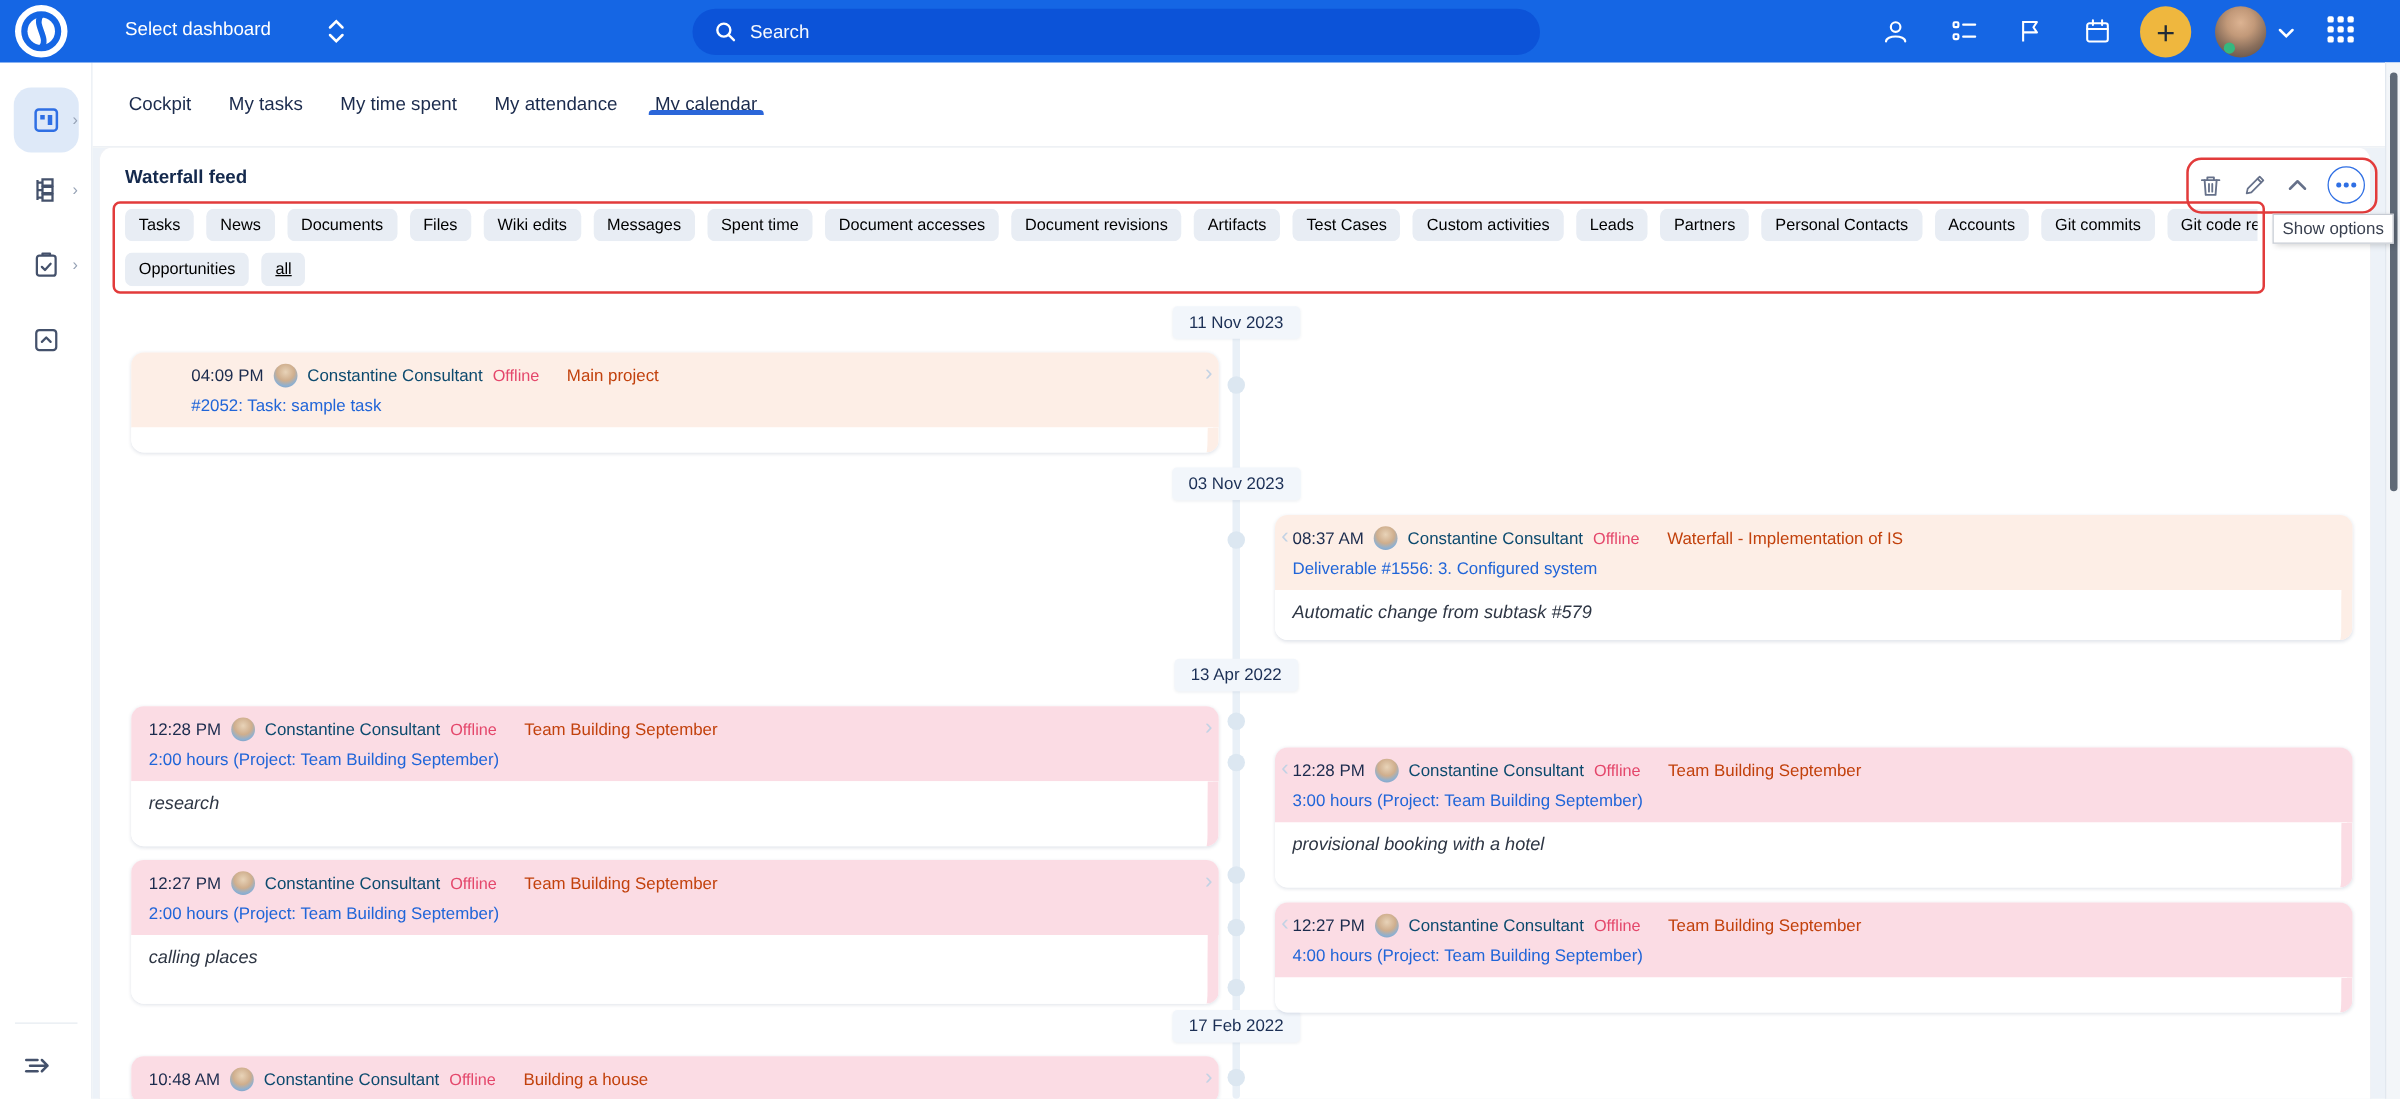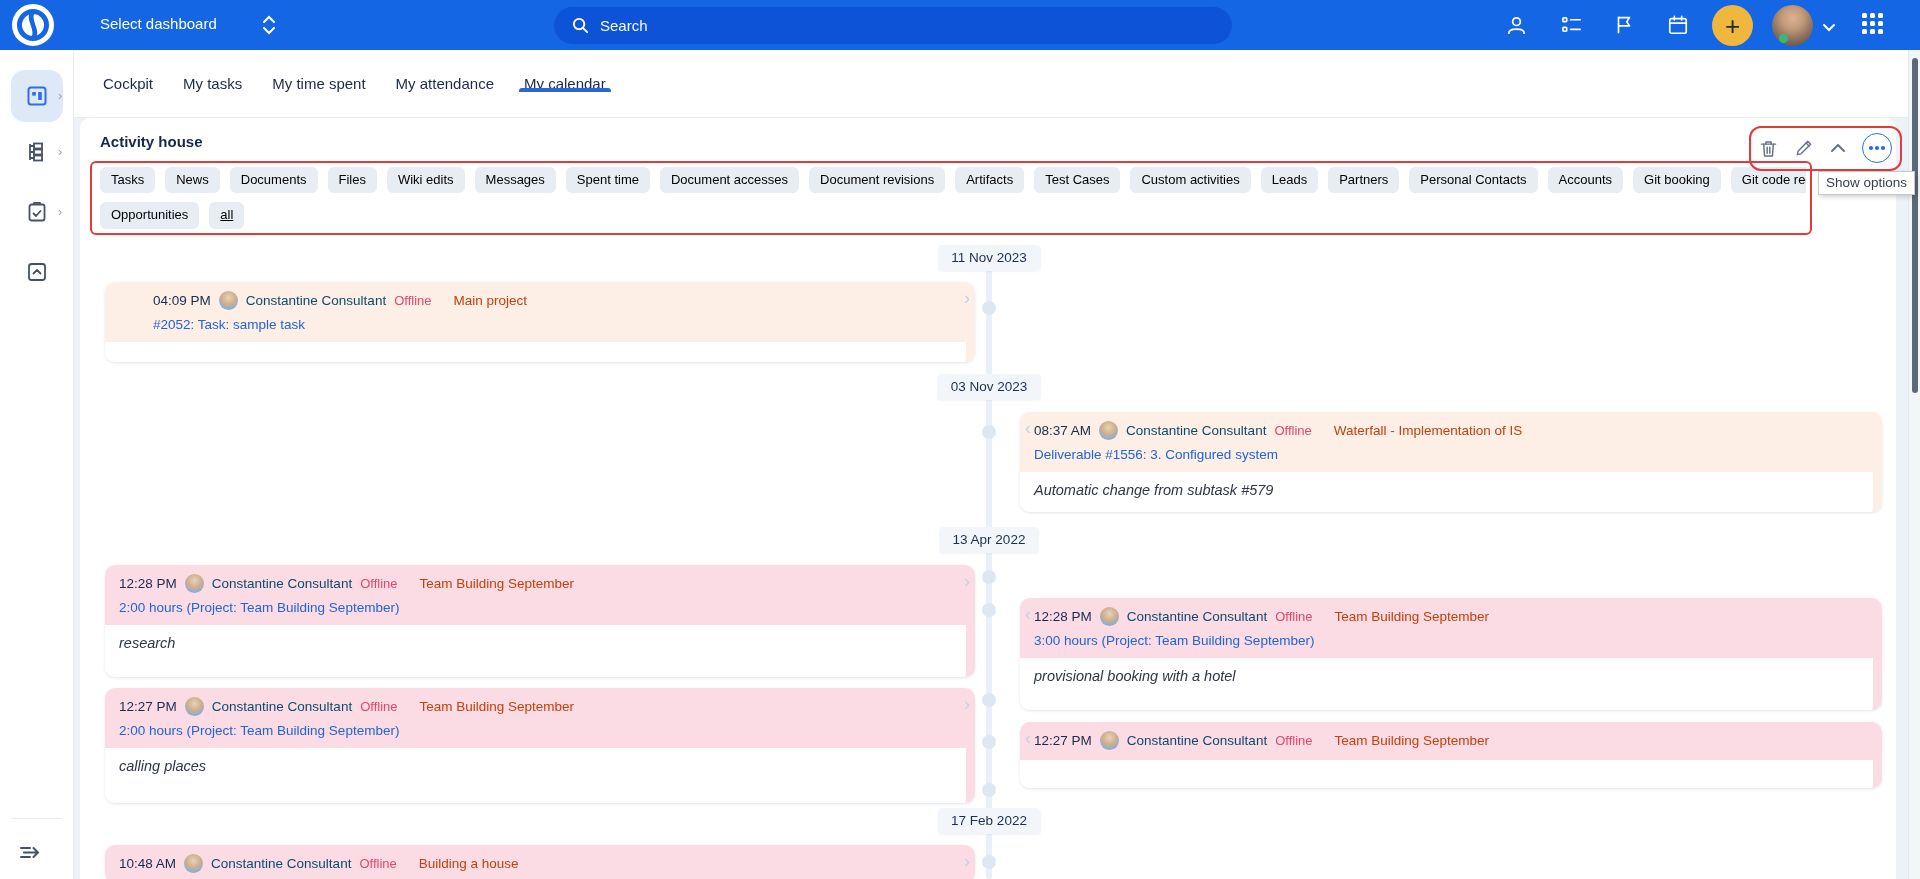--- a/index.html
+++ b/index.html
@@ -206,21 +206,21 @@
 <div class="tabbar" id="tabbar">
     <div class="tab">Cockpit</div>
     <div class="tab">My tasks</div>
     <div class="tab">My time spent</div>
     <div class="tab">My attendance</div>
     <div class="tab active">My calendar</div>
   </div>
 
 <div class="content-bg"></div>
 <div class="panel"></div>
-<div class="panel-title">Activity house</div>
+<div class="panel-title">Waterfall feed</div>
 
 <div class="toolbar">
   <div class="tool-btn">
     <svg width="21" height="21" viewBox="0 0 24 24" fill="none" stroke="#66718A" stroke-width="1.7" stroke-linecap="round" stroke-linejoin="round">
       <path d="M4 7 h16"></path>
         <path d="M9 7 V4.5 h6 V7"></path>
         <path d="M6.5 7 l1 13.5 h9 l1 -13.5"></path>
         <path d="M10.5 10.5 v7 M13.5 10.5 v7"></path>
     </svg>
   </div>
@@ -255,21 +255,21 @@
       <div class="chip">Spent time</div>
       <div class="chip">Document accesses</div>
       <div class="chip">Document revisions</div>
       <div class="chip">Artifacts</div>
       <div class="chip">Test Cases</div>
       <div class="chip">Custom activities</div>
       <div class="chip">Leads</div>
       <div class="chip">Partners</div>
       <div class="chip">Personal Contacts</div>
       <div class="chip">Accounts</div>
-      <div class="chip">Git booking</div>
+      <div class="chip">Git commits</div>
       <div class="chip">Git code requests</div>
     </div>
   <div class="chip-row" id="chip-row2">
       <div class="chip">Opportunities</div>
       <div class="chip all">all</div>
     </div>
 </div>
 
 <div class="anno" style="left:90px;top:161px;width:1722px;height:74px;border-radius:6px"></div>
 <div class="anno" style="left:1749px;top:126px;width:153px;height:45px;border-radius:12px"></div>
@@ -362,20 +362,21 @@
     </div>
     <div class="card right" style="top: 722px; left: 1020px; width: 862px;">
       <div class="card-header" style="background: rgb(251, 220, 228);">
         <div class="l1">
           <div class="c-time">12:27 PM</div>
           <div class="c-avatar"></div>
           <div class="c-user">Constantine Consultant</div>
           <div class="c-off">Offline</div>
           <div class="c-proj">Team Building September</div>
         </div>
+        <div class="l2">4:00 hours (Project: Team Building September)</div>
       </div>
       <div class="card-body" style="border-right: 9px solid rgb(251, 220, 228); height: 28px;"></div>
       <div class="card-arrow">‹</div>
     </div>
     <div class="card left no-body" style="top: 845px; left: 105px; width: 870px;">
       <div class="card-header" style="background: rgb(251, 220, 228);">
         <div class="l1">
           <div class="c-time">10:48 AM</div>
           <div class="c-avatar"></div>
           <div class="c-user">Constantine Consultant</div>

